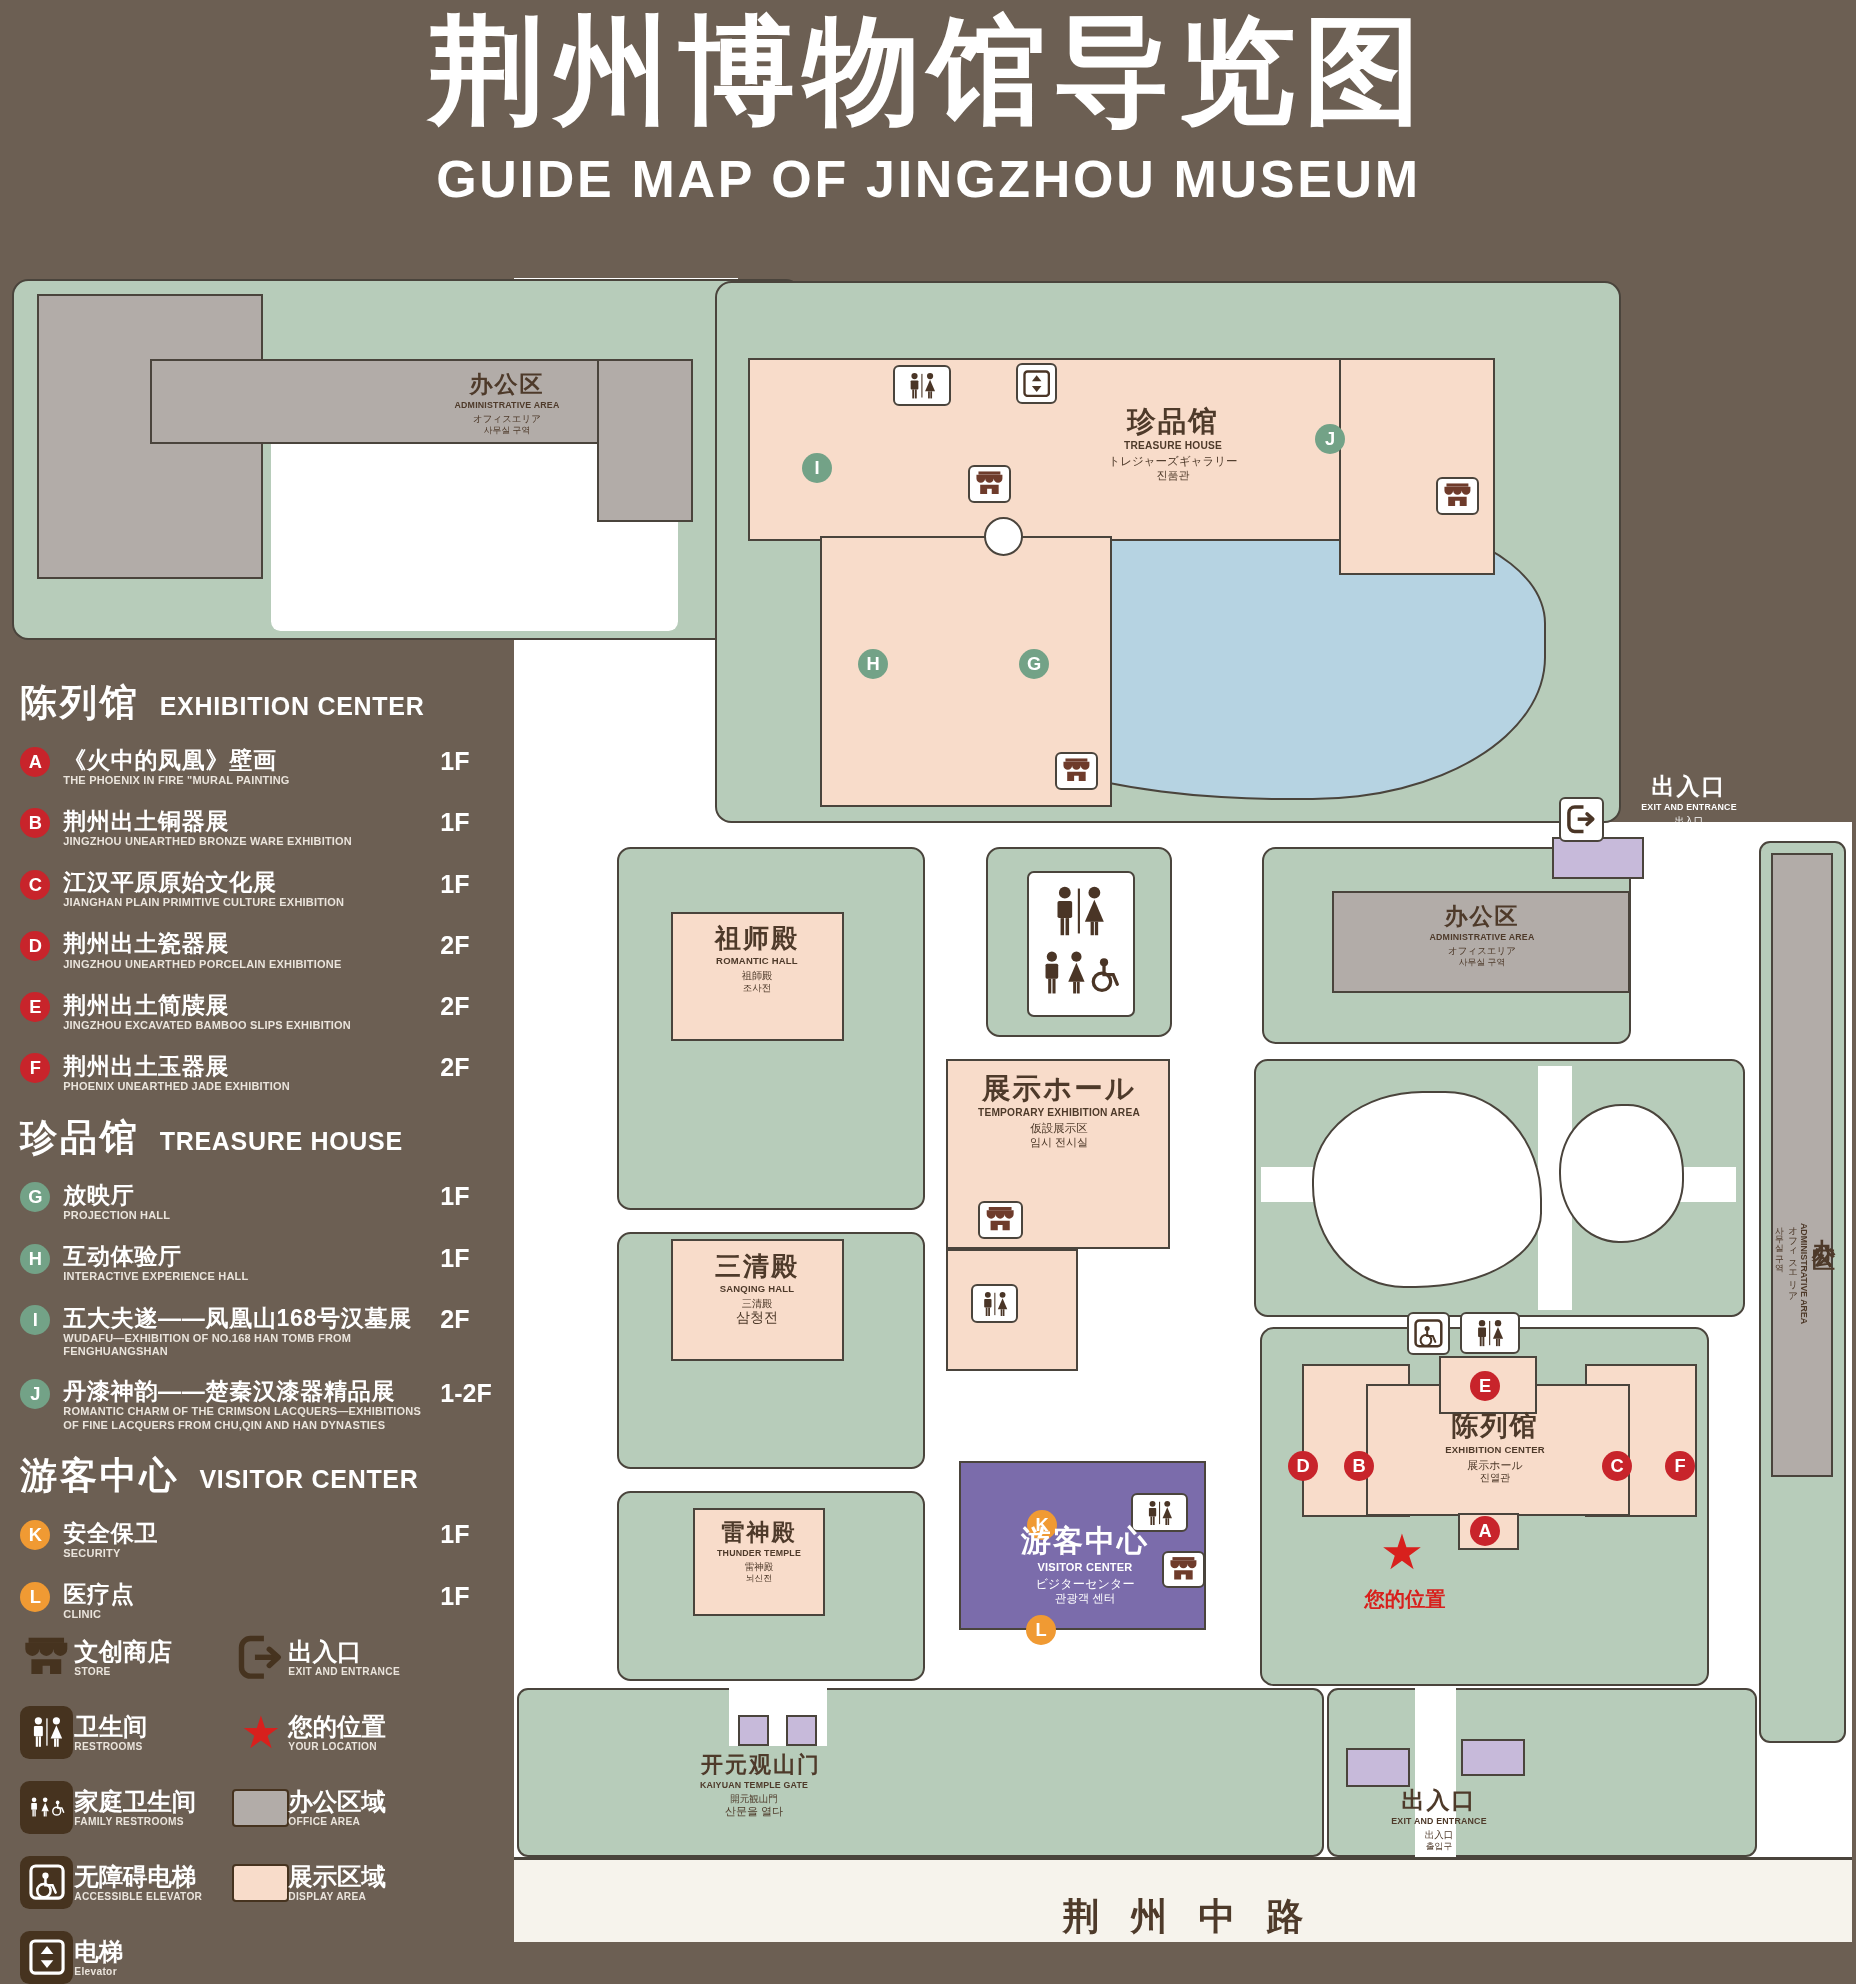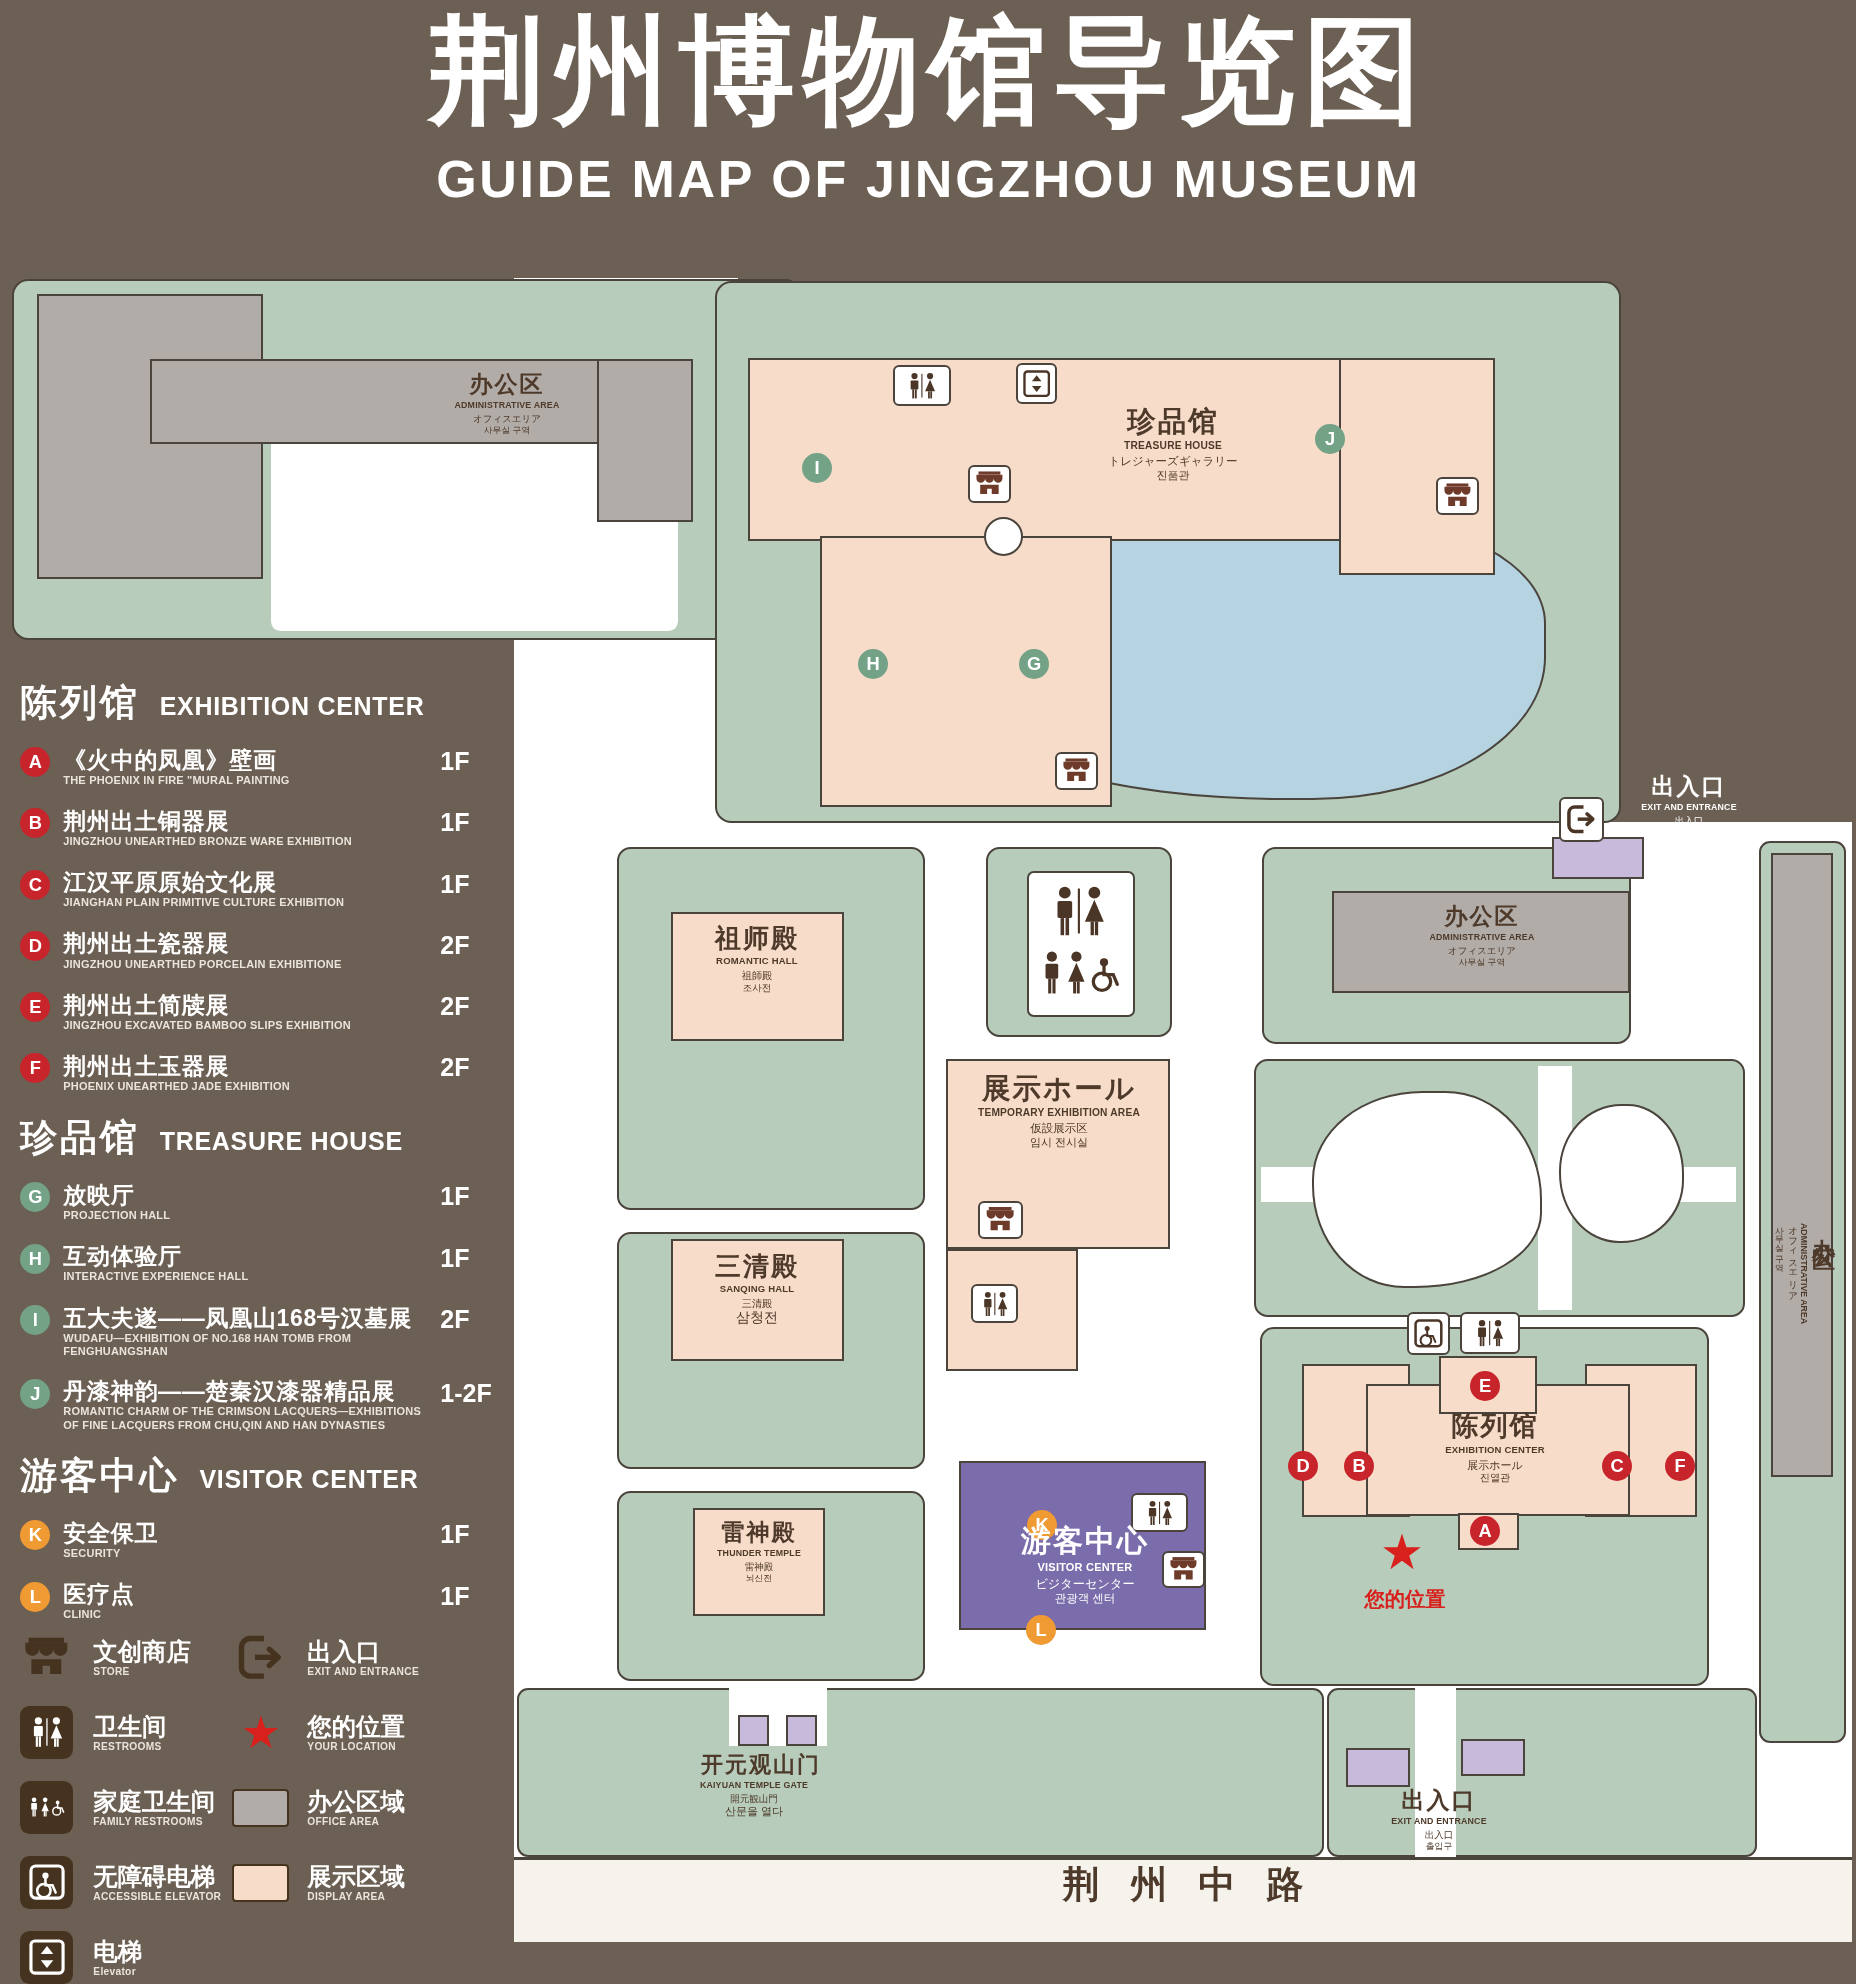--- a/index.html
+++ b/index.html
@@ -42,21 +42,21 @@
          display:flex;align-items:center;justify-content:center;}
   .mibox svg{width:74%;height:74%;}
   .mglyph{position:absolute;color:#4a3526;display:flex;align-items:center;justify-content:center;}
   .mglyph svg{width:100%;height:100%;}
   
   .star-mark{position:absolute;left:1380px;top:1528px;font-size:49px;line-height:1;color:#d8201d;}
   .star-label{position:absolute;left:1327px;top:1585px;width:156px;text-align:center;
               font-size:20.3px;font-weight:bold;color:#d8201d;}
   
   .road{position:absolute;left:514px;top:1857px;width:1338px;height:85px;background:#f6f3ec;
-        border-top:3.4px solid #4a443c;display:flex;align-items:flex-start;justify-content:center;}
+        border-top:3.4px solid #4a443c;display:flex;align-items:flex-end;justify-content:center;}
   .road-label{font-size:37px;font-weight:bold;color:#4e3a2a;letter-spacing:31px;padding-left:31px;}
   
   #legend{position:absolute;left:20.3px;top:678px;width:475px;color:#fff;}
   .lg-head{display:flex;align-items: baseline;gap:20.3px;margin-bottom:17.6px;}
   .lg-head-zh{font-size:37px;font-weight:bold;letter-spacing:2.7px;}
   .lg-head-en{font-size:25px;font-weight:bold;letter-spacing:0.7px;}
   .lg-item{position:relative;margin-bottom:18.3px;min-height:43px;padding-left:43px;padding-right:65px;}
   .lg-mk{position:absolute;left:0;top:1.4px;width:30px;height:30px;border-radius:50%;font-size:18.3px;font-weight:bold;
          color:#fff;display:flex;align-items:center;justify-content:center;}
   .lg-zh{display:block;font-size:23px;font-weight:bold;line-height:1.22;letter-spacing:0.7px;white-space:nowrap;}
@@ -68,21 +68,21 @@
   .sym-col.c1{left:0;}
   .sym-col.c2{left:214px;}
   .sym-row{display:flex;align-items:center;height:75px;}
   .sym-ic{width:53px;height:53px;flex:0 0 53px;display:flex;align-items:center;justify-content:center;}
   .sym-ic.box{background:#46331f;border-radius:9.5px;color:#fff;}
   .sym-ic.box svg{width:68%;height:68%;}
   .sym-ic.bare{color:#46331f;}
   .sym-ic.bare svg{width:88%;height:88%;}
   .sym-ic.star{color:#d8201d;font-size:45px;line-height:1;}
   .sym-swatch{width:57px;height:38px;flex:0 0 57px;border:2px solid #46331f;border-radius:4.1px;margin:0 -2px 0 -2px;}
-  .sym-texts{margin-left:20px;}
+  .sym-texts{margin-left:1px;}
   .sym-zh{display:block;font-size:24.4px;font-weight:bold;line-height:1.15;white-space:nowrap;}
   .sym-en{display:block;font-size:10.2px;font-weight:bold;color:#eae4dc;letter-spacing:0.3px;white-space:nowrap;}
 </style>
 </head>
 <body>
 
 <div class="title-zh">荆州博物馆导览图</div>
 <div class="title-en">GUIDE MAP OF JINGZHOU MUSEUM</div>
 
 <div id="map">

